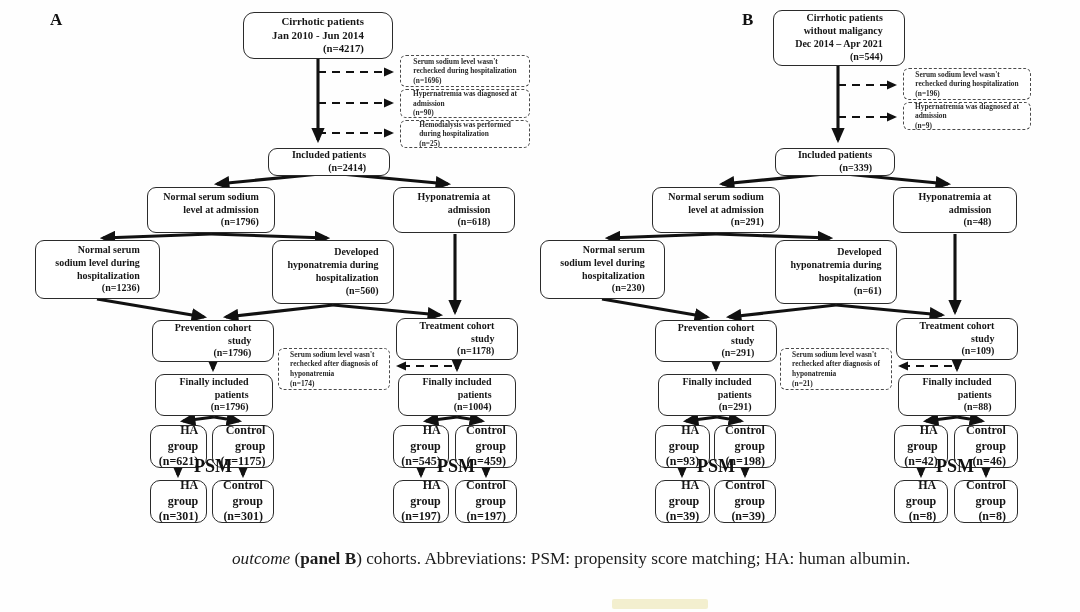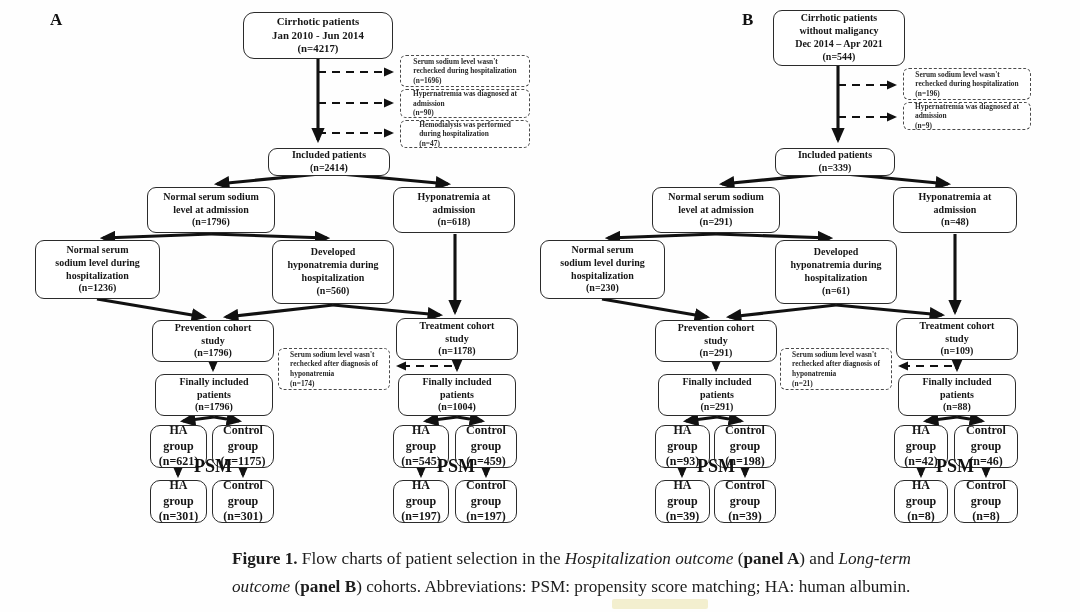--- a/index.html
+++ b/index.html
@@ -3,21 +3,21 @@
 <meta charset="utf-8">
 <style>
   html,body{margin:0;padding:0;background:#ffffff;}
   .canvas{
     position:relative;width:1080px;height:612px;background:#fefefe;
     font-family:"Liberation Serif", serif;overflow:hidden;
   }
   .arrows{position:absolute;left:0;top:0;width:1080px;height:612px;}
   .node{
     position:absolute;display:flex;align-items:center;justify-content:center;
-    text-align:center;white-space:pre-line;
+    text-align:right;white-space:pre-line;
     background:#ffffff;border:1.6px solid #2b2b2b;border-radius:9px;
     font-weight:bold;font-size:10px;line-height:1.28;color:#161616;
     padding:13px 2px;box-sizing:border-box;
   }
   .big{font-size:10.8px;border-radius:11px;}
   .grp{font-size:12px;border-radius:10px;}
   .dashedbox{
     position:absolute;display:flex;align-items:center;justify-content:center;
     text-align:left;white-space:pre-line;
     background:#ffffff;border:1.2px dashed #4a4a4a;border-radius:6px;
@@ -118,21 +118,21 @@
 Jan 2010 - Jun 2014
 (n=4217)</div>
   <div class="dashedbox" style="left:400px;top:55px;width:130px;height:32px">Serum sodium level wasn't
 rechecked during hospitalization
 (n=1696)</div>
   <div class="dashedbox" style="left:400px;top:89px;width:130px;height:29px">Hypernatremia was diagnosed at
 admission
 (n=90)</div>
   <div class="dashedbox" style="left:400px;top:120px;width:130px;height:28px">Hemodialysis was performed
 during hospitalization
-(n=47)</div>
+(n=25)</div>
 
   <div class="node" style="left:268px;top:148px;width:122px;height:25px">Included patients
 (n=2414)</div>
   <div class="node" style="left:147px;top:187px;width:128px;height:46px">Normal serum sodium
 level at admission
 (n=1796)</div>
   <div class="node" style="left:393px;top:187px;width:122px;height:46px">Hyponatremia at
 admission
 (n=618)</div>
   <div class="node" style="left:35px;top:240px;width:125px;height:59px">Normal serum
@@ -260,19 +260,18 @@
 (n=46)</div>
   <div class="psm" style="left:930px;top:456px">PSM</div>
   <div class="node grp" style="left:894px;top:480px;width:54px;height:43px">HA
 group
 (n=8)</div>
   <div class="node grp" style="left:954px;top:480px;width:64px;height:43px">Control
 group
 (n=8)</div>
 
   <div class="caption">
-    <div><span class="b">Figure 1.</span><span> Flow charts of patient selection in the </span><span class="i">Hospitalization outcome</span><span> (</span><span class="b">panel A</span><span>) and </span><span class="i">Long-term</span></div>
     <div><span class="i">outcome</span><span> (</span><span class="b">panel B</span><span>) cohorts. Abbreviations: PSM: propensity score matching; HA: human albumin.</span></div>
   </div>
 
   <div class="artifact"></div>
 
 </div>
 
 </body></html>

